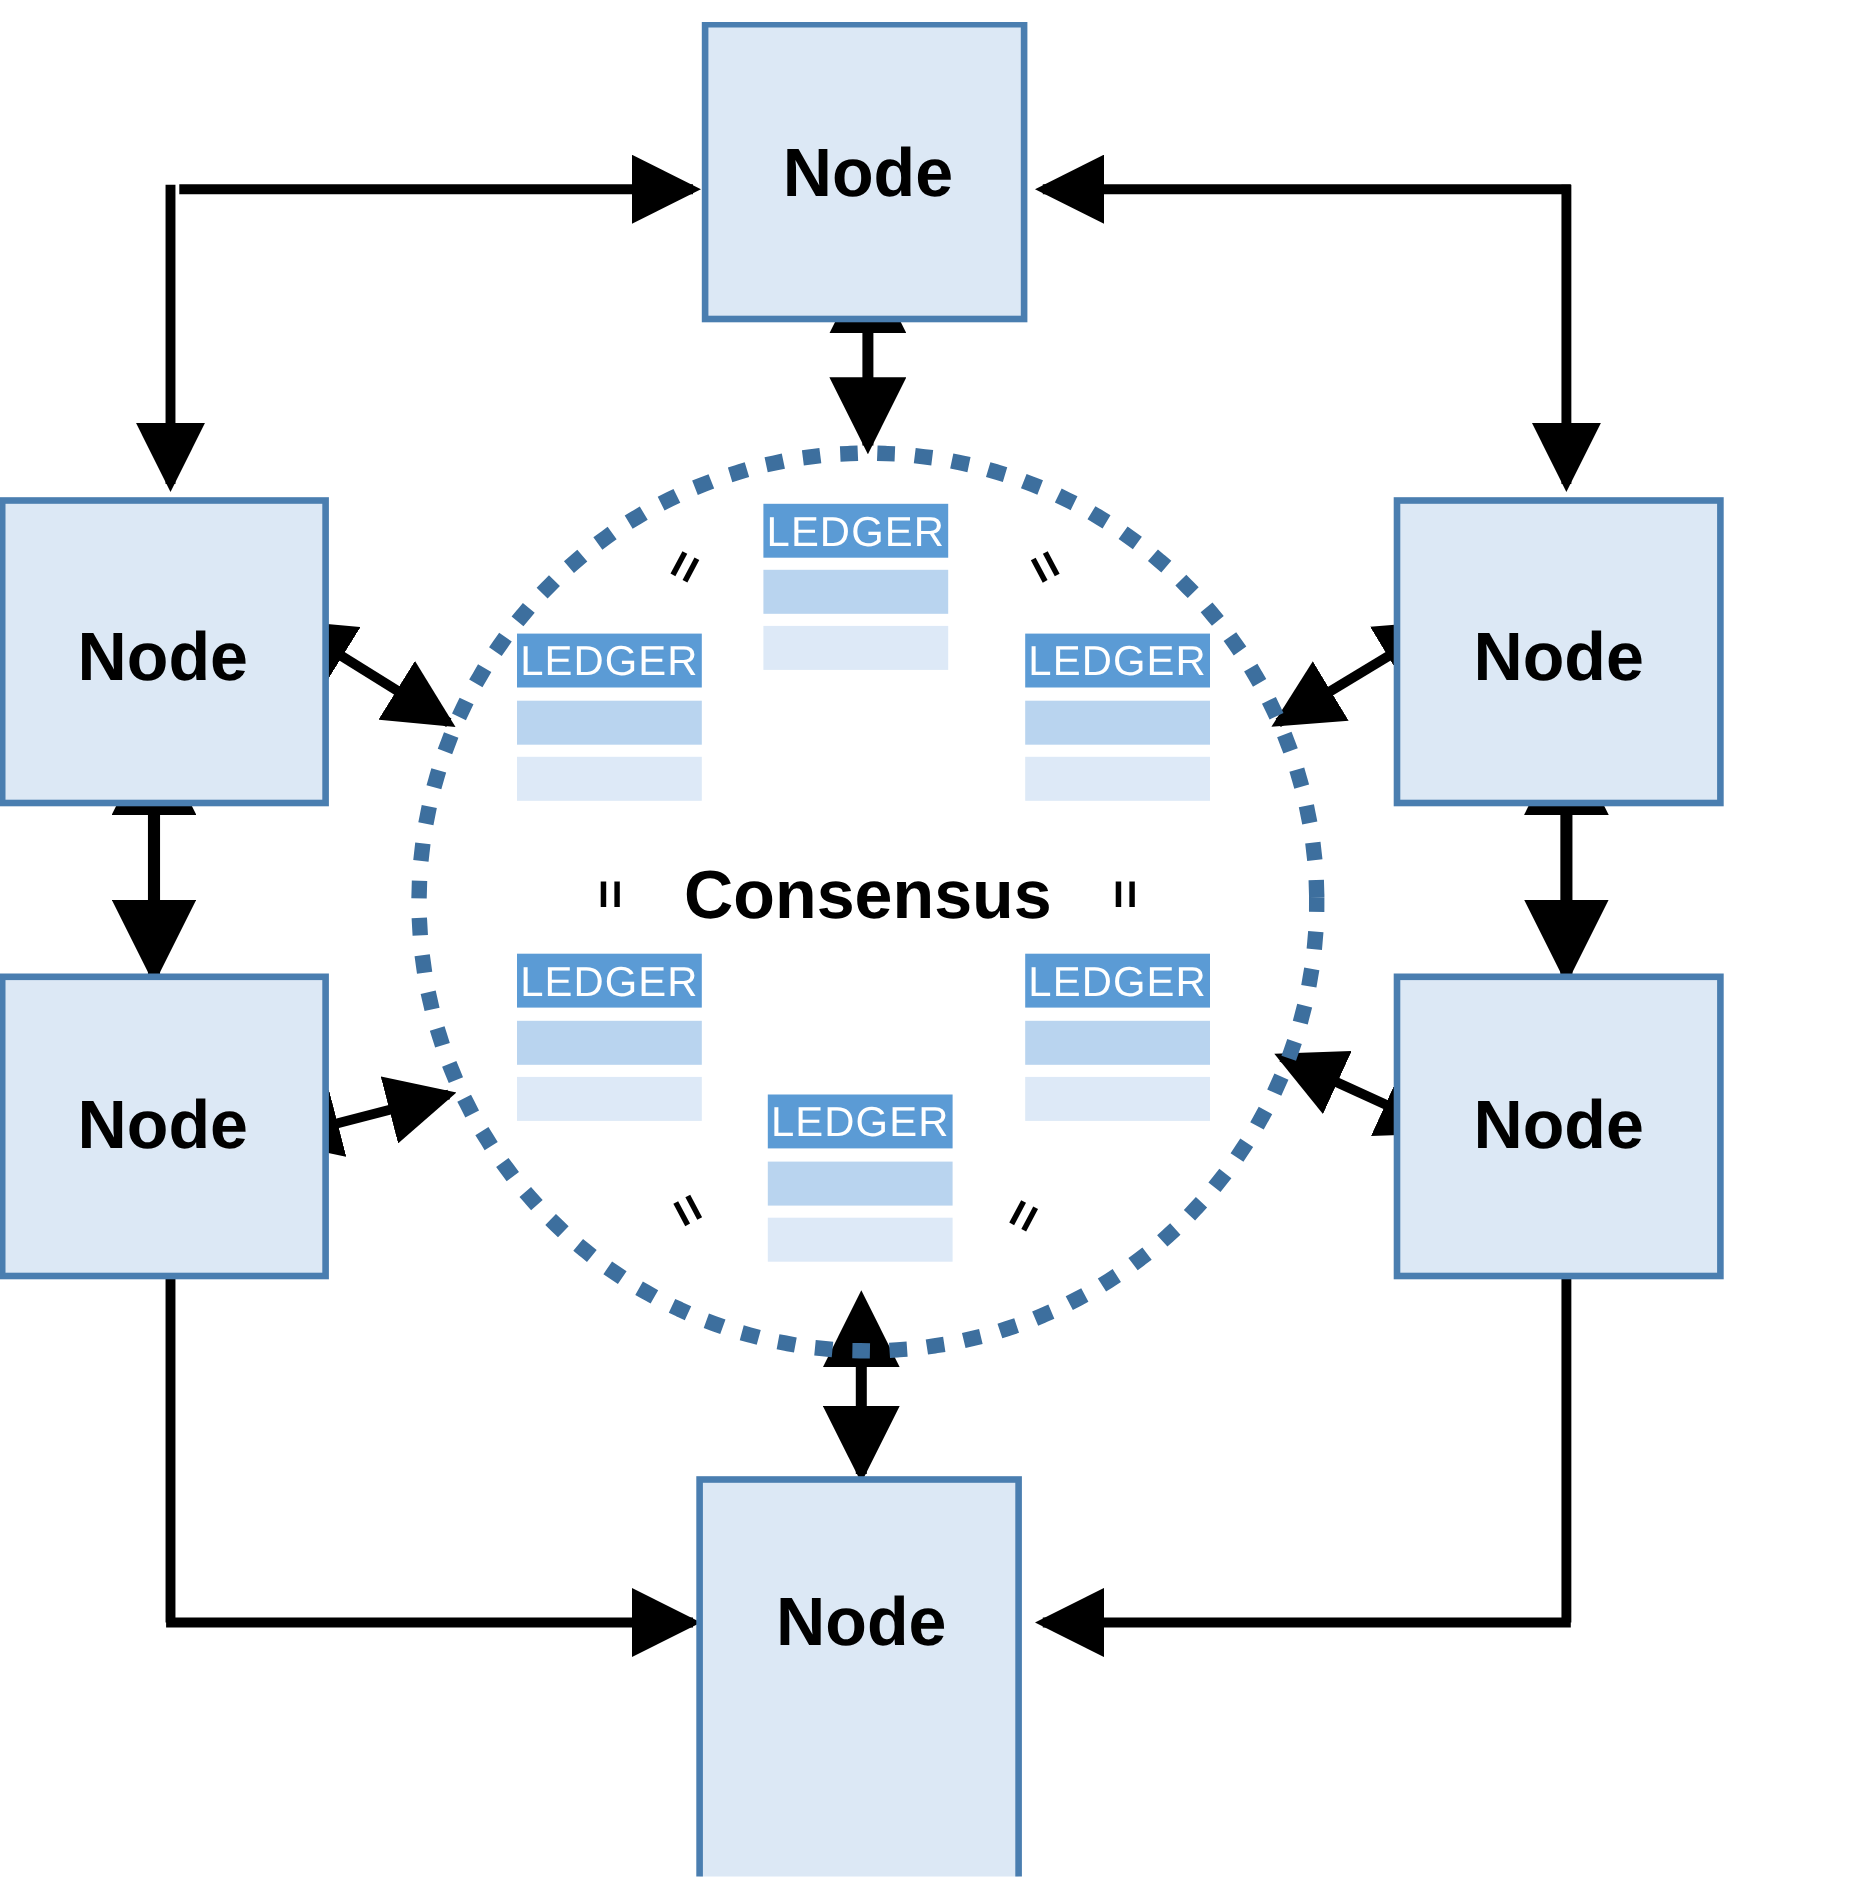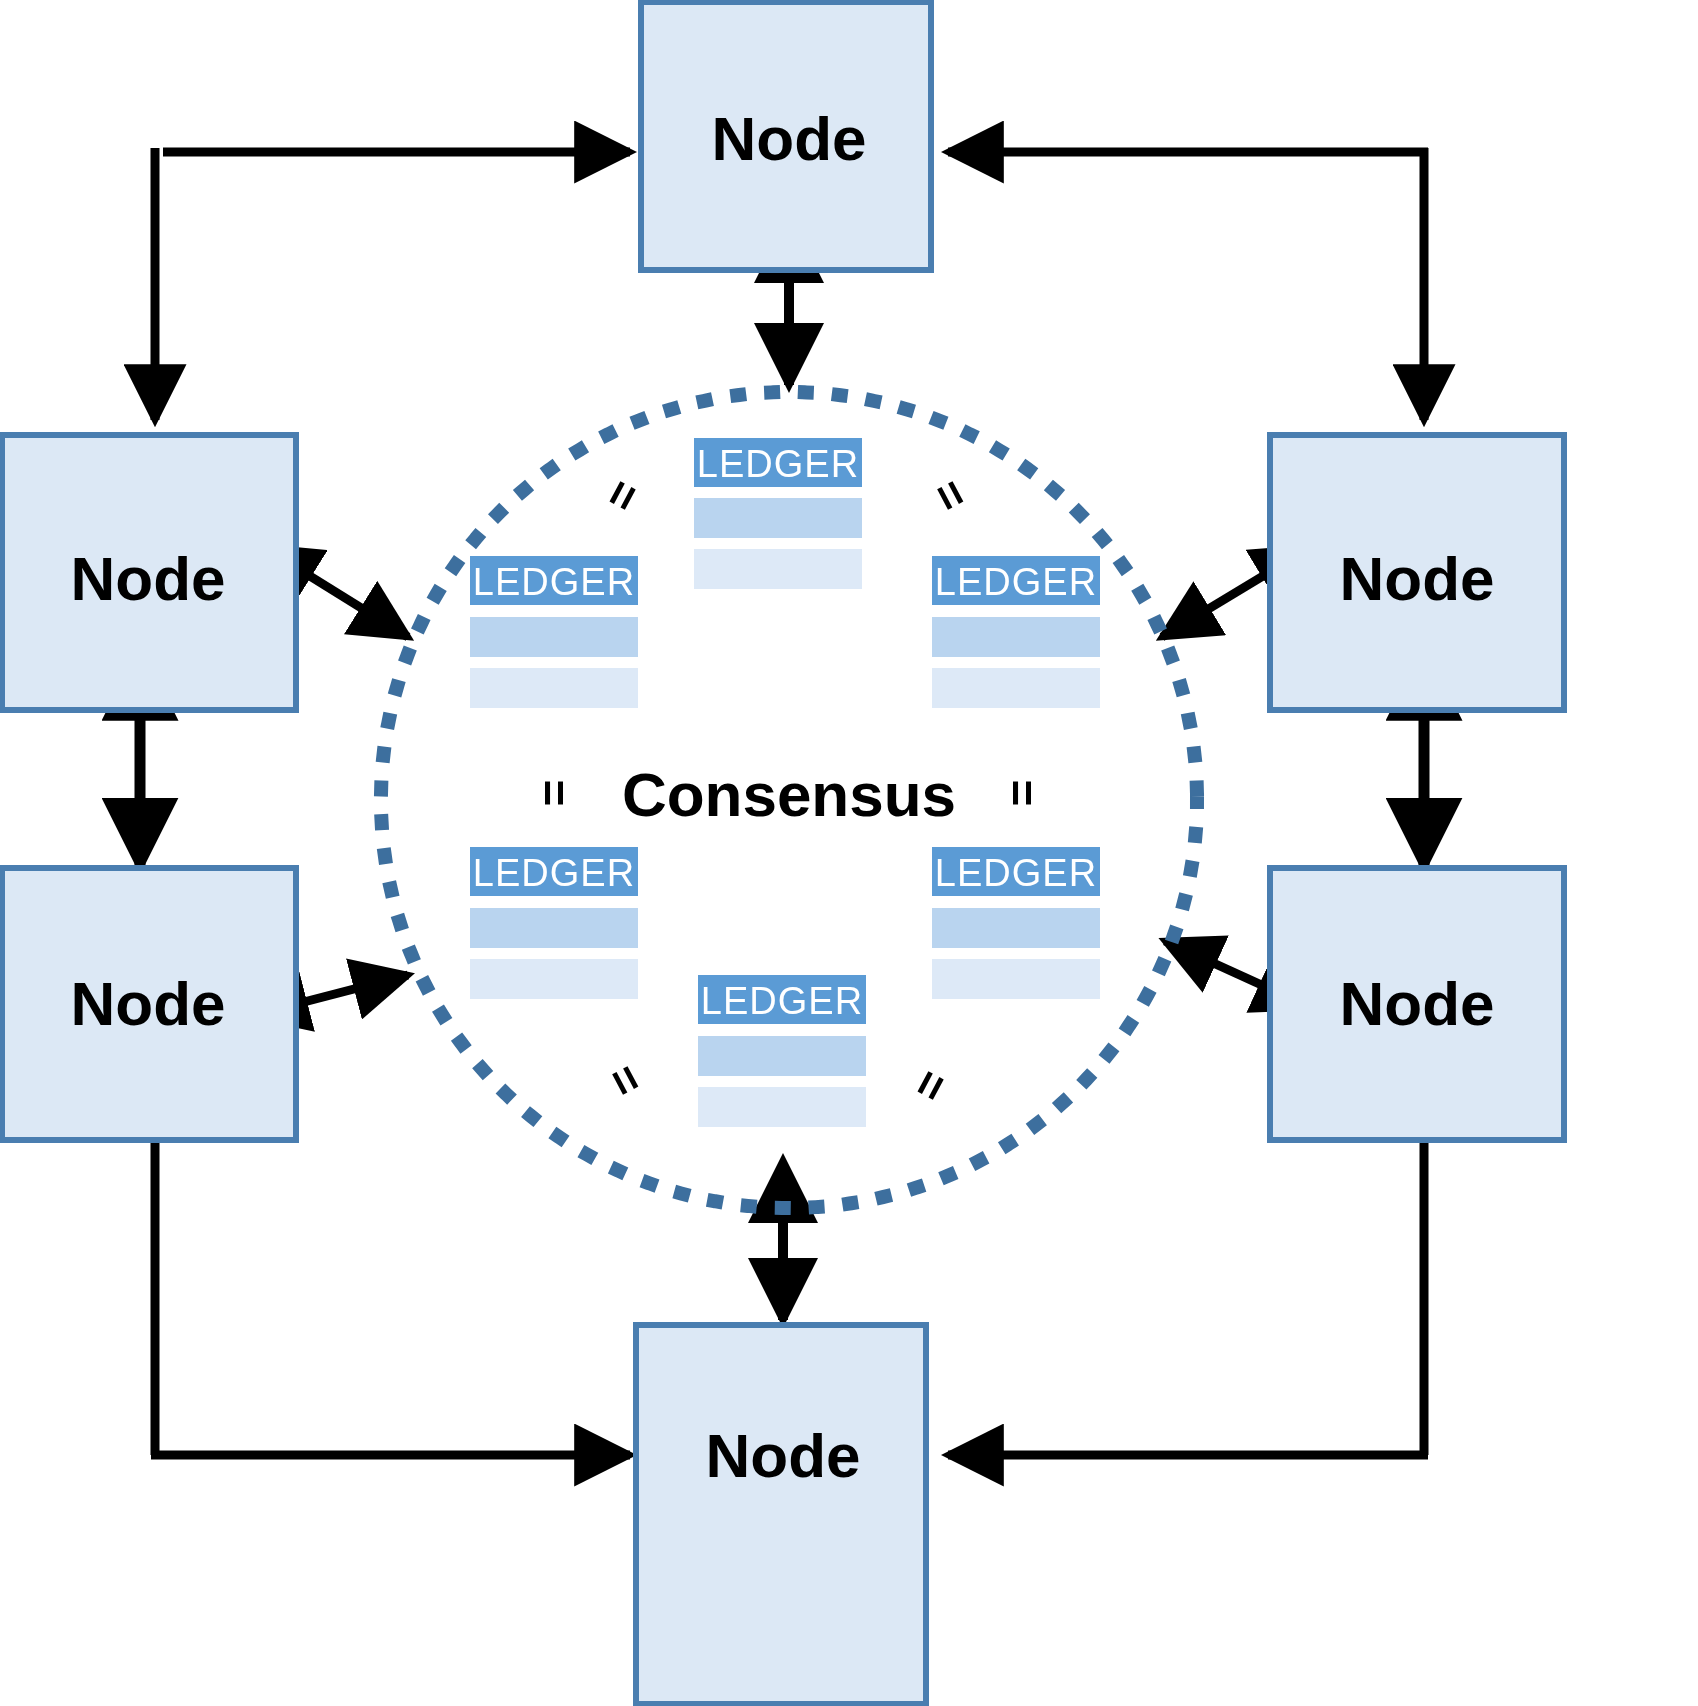--- a/index.html
+++ b/index.html
@@ -11,20 +11,21 @@
     width: 1698px;
     height: 1706px;
     font-family: "Liberation Sans", sans-serif;
     overflow: hidden;
   }
   #diagram-root {
     position: relative;
     width: 1698px;
     height: 1615px;
     background: #ffffff;
+    margin-top: 20px;
   }
   svg#diagram-svg {
     position: absolute;
     top: 0;
     left: 0;
     width: 1698px;
     height: 1706px;
     display: block;
   }
   .node-label {

